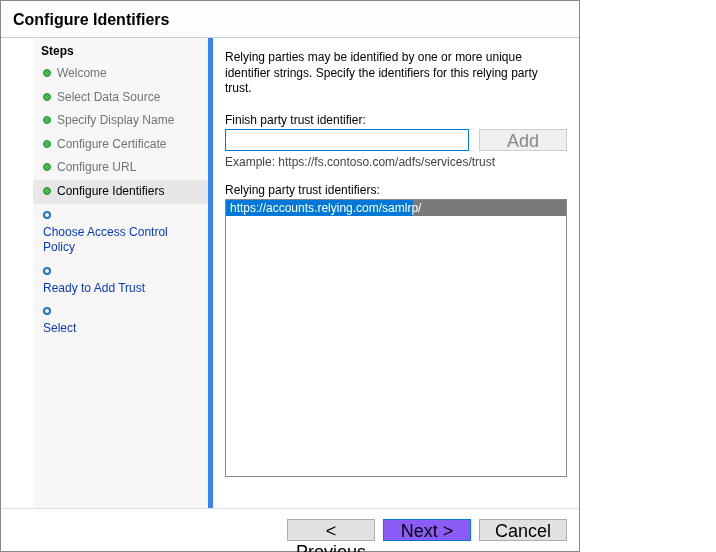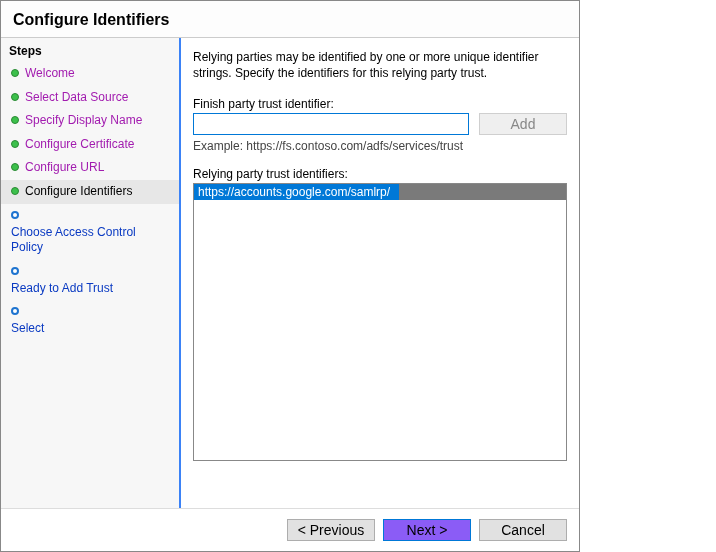--- a/index.html
+++ b/index.html
@@ -26,36 +26,37 @@
     background: #fdfdfd;
     border-bottom: 1px solid #ccc;
   }
   .body {
     flex: 1;
     display: flex;
     overflow: hidden;
   }
   .sidebar {
     width: 180px;
-    border-right: 2px solid #3b82f6;
+    border-right: 5px solid #3b82f6;
     background: #f7f7f7;
     padding-top: 4px;
+    margin-left: 32px;
   }
   .sidebar-header {
     font-weight: bold;
     padding: 2px 8px 4px 8px;
     font-size: 12px;
   }
   .step-item {
     display: flex;
     align-items: flex-start;
     gap: 6px;
     padding: 4px 8px 4px 10px;
     font-size: 12px;
-    color: #a21caf;
+    color: #737373;
     cursor: pointer;
     line-height: 1.3;
   }
   .step-item.current {
     background: #e7e7e7;
     color: #000;
   }
   .step-item.upcoming {
     color: #0a3ac2;
     flex-direction: column;
@@ -98,21 +99,21 @@
     border: 1px solid #0078d7;
     padding: 2px 4px;
     font-family: inherit;
     font-size: 12px;
     outline: none;
   }
   .btn {
     width: 88px;
     height: 22px;
     font-family: inherit;
-    font-size: 14px;
+    font-size: 18px;
     background: #e1e1e1;
     border: 1px solid #adadad;
     cursor: pointer;
   }
   .btn:disabled {
     color: #888;
     background: #efefef;
     border-color: #cfcfcf;
     cursor: default;
   }
@@ -233,21 +234,21 @@
         <button class="btn" disabled="">Add</button>
       </div>
       <div class="example">Example: https://fs.contoso.com/adfs/services/trust</div>
 
       <div class="field-label">Relying party trust identifiers:</div>
       <div class="list-row">
         <div class="listbox" id="listbox">
             <div class="list-item"><div class="bar">
                 <div class="sel"></div>
                 <div class="rest"></div>
-              </div><span class="txt">https://accounts.google.com/samlrp/</span></div>
+              </div><span class="txt">https://accounts.relying.com/samlrp/</span></div>
           </div>
       </div>
       <div style="height:10px"></div>
     </div>
   </div>
   <div class="footer">
     <button class="btn">&lt; Previous</button>
     <button class="btn primary">Next &gt;</button>
     <button class="btn">Cancel</button>
   </div>

